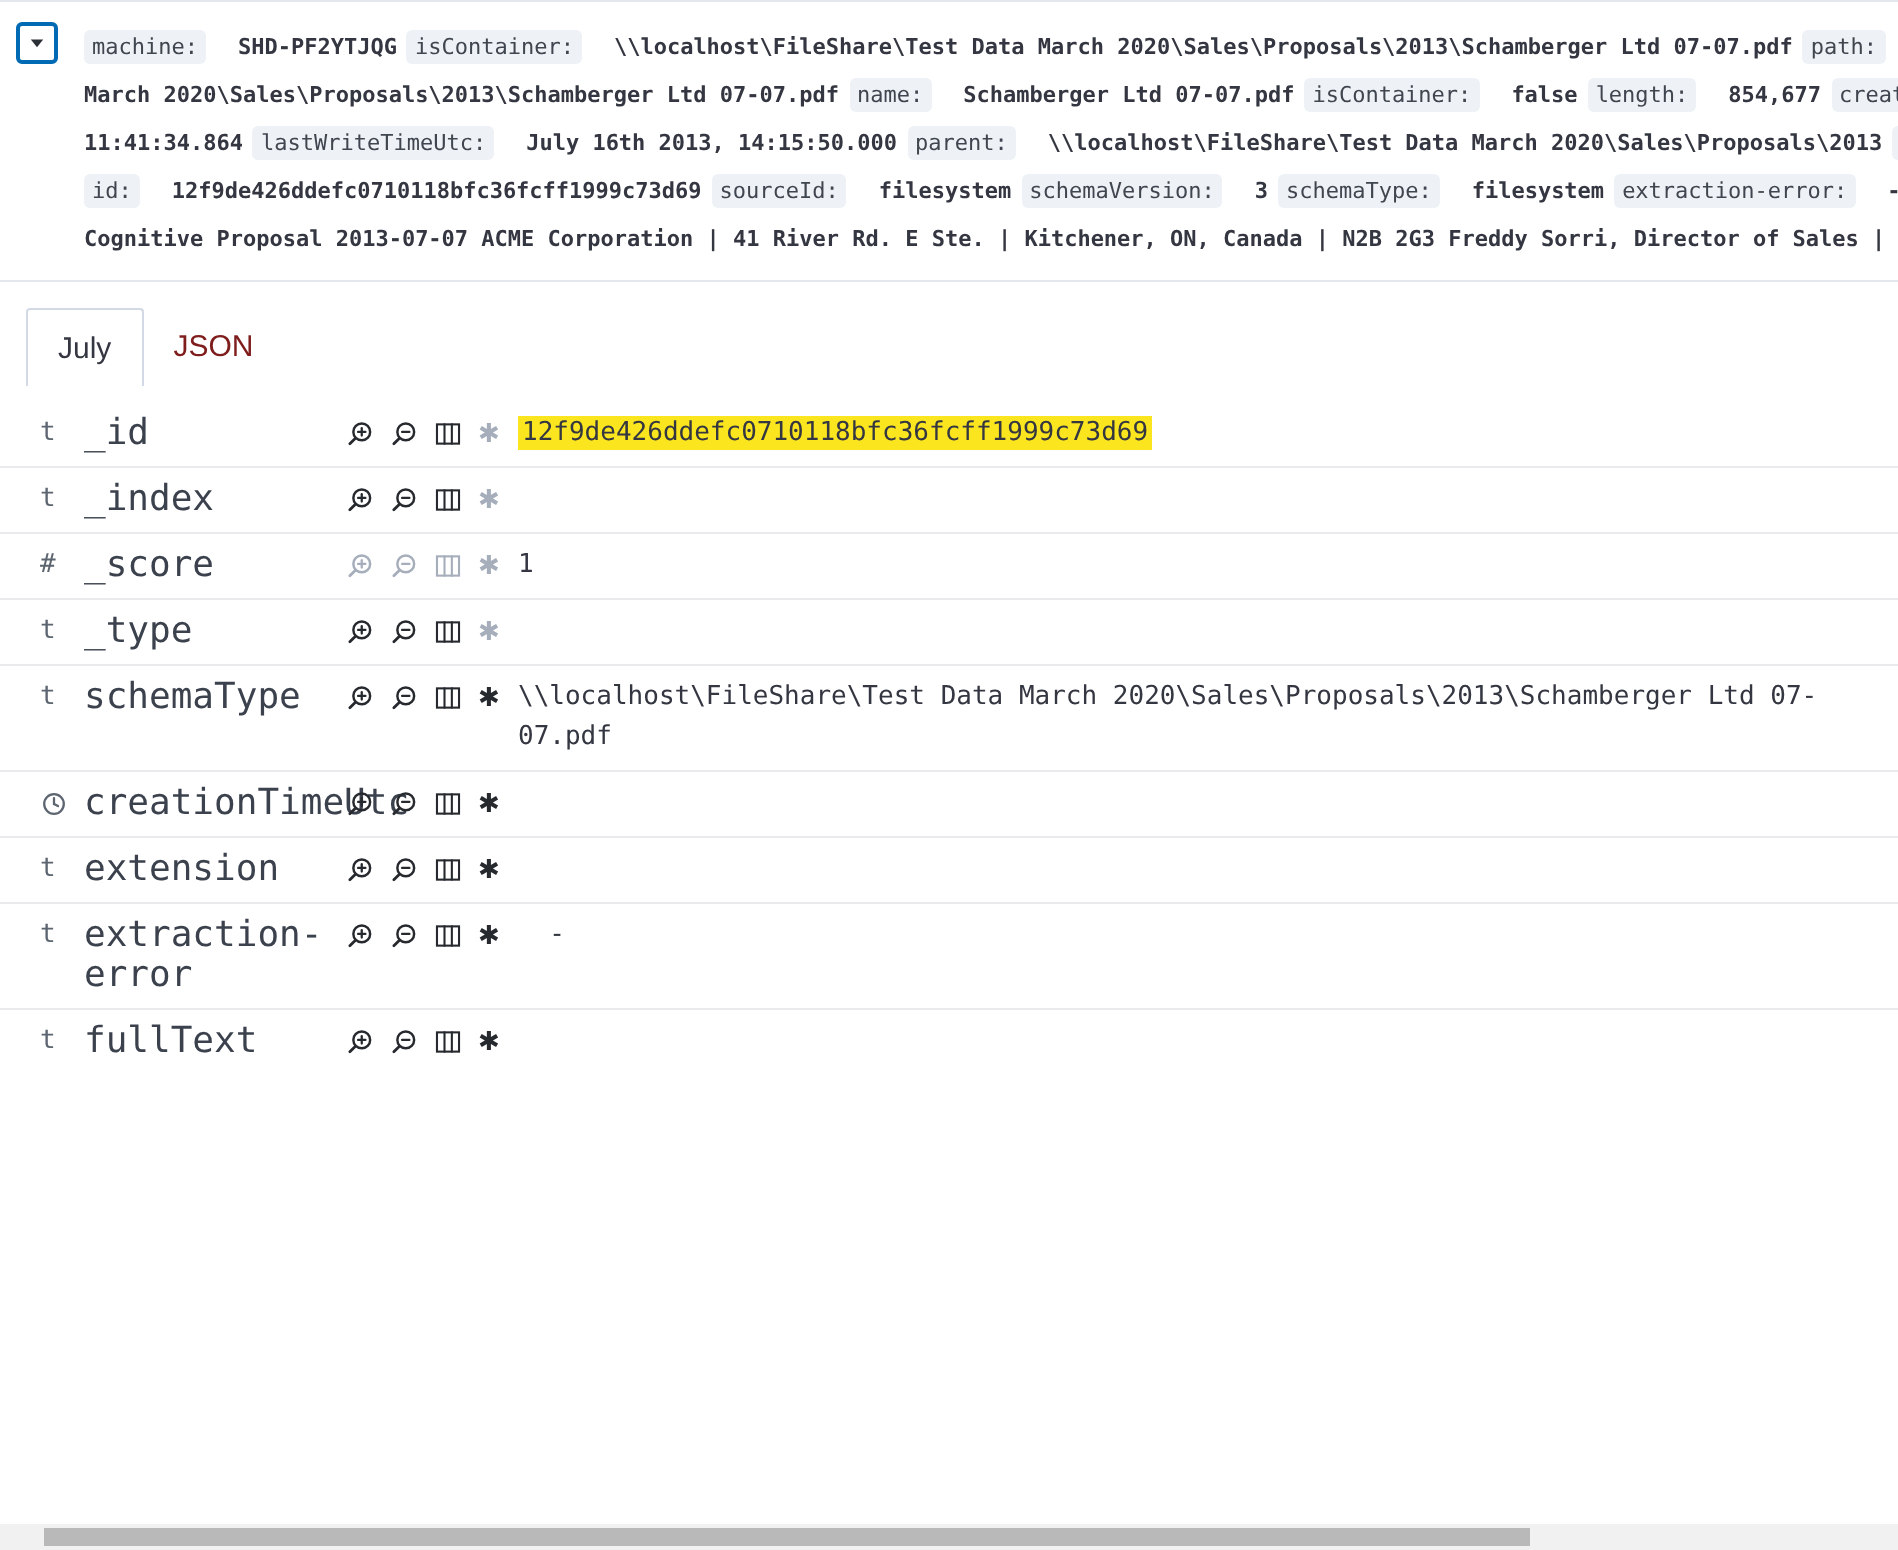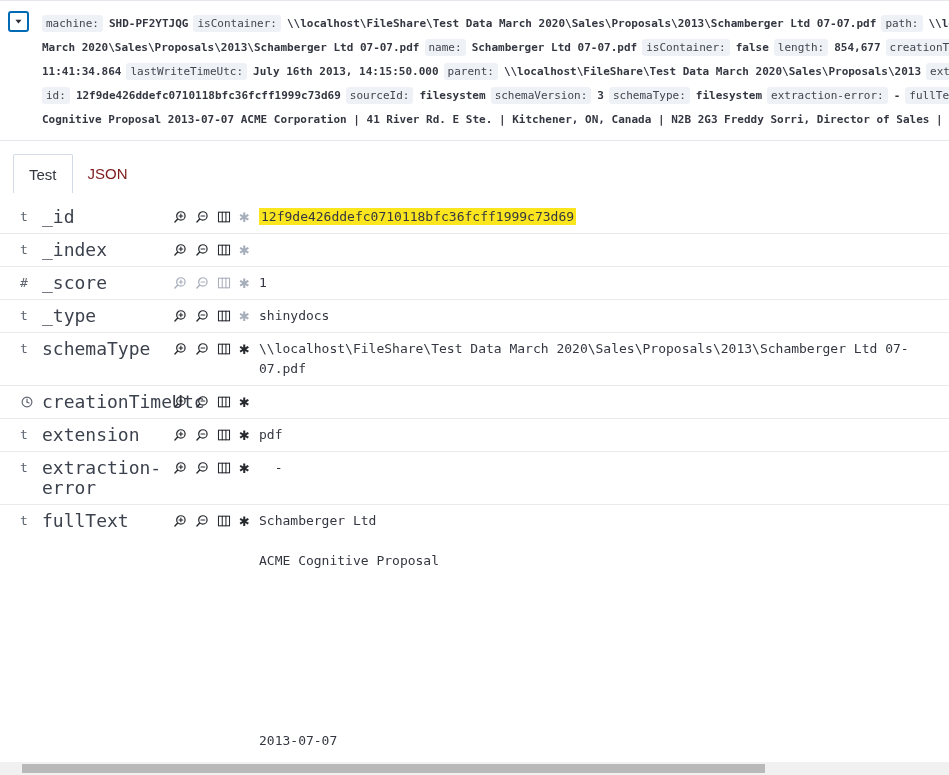--- a/index.html
+++ b/index.html
@@ -8,21 +8,21 @@
 
   
   .doc-summary { position:relative; border-top:1px solid #e4e7ec; border-bottom:1px solid #e4e7ec;
                  padding:11px 0 8px 42px; width:949px; overflow:hidden; }
   .toggle-btn { position:absolute; left:8px; top:10px; width:21px; height:21px;
                 border:2px solid #006bb4; border-radius:3px; background:#fff;
                 display:flex; align-items:center; justify-content:center; cursor:pointer; }
   .toggle-btn svg { display:block; }
   .sline { white-space:nowrap; height:24px; line-height:24px; font-size:11px; overflow:visible; }
   .badge { display:inline-block; background:#eef1f6; border-radius:3px; padding:0 4px;
-           margin-right:6px; color:#40464f; line-height:17px; }
+           margin-right:16px; color:#40464f; line-height:17px; }
   .segtext { margin-right:5px; color:#343741;font-weight:bold; }
 
   
   .tabs { display:flex; margin:13px 0 0 13px; height:39px; align-items:stretch; }
   .tab { font-family:"Liberation Sans",sans-serif; font-size:15px; display:flex; align-items:center;
          padding:0 15px; cursor:pointer; }
   .tab.active { border:1px solid #d3dae6; border-bottom:none; border-radius:2px 2px 0 0;
                 color:#343741; background:#fff; }
   .tab.inactive { color:#7f1d1d; }
 
@@ -60,21 +60,21 @@
   <div>
       <div class="sline"><span class="badge">machine:</span><span class="segtext">SHD-PF2YTJQG</span><span class="badge">isContainer:</span><span class="segtext">\\localhost\FileShare\Test Data March 2020\Sales\Proposals\2013\Schamberger Ltd 07-07.pdf</span><span class="badge">path:</span><span class="segtext">\\localhost\FileShare\Test Data</span></div>
       <div class="sline"><span class="segtext">March 2020\Sales\Proposals\2013\Schamberger Ltd 07-07.pdf</span><span class="badge">name:</span><span class="segtext">Schamberger Ltd 07-07.pdf</span><span class="badge">isContainer:</span><span class="segtext">false</span><span class="badge">length:</span><span class="segtext">854,677</span><span class="badge">creationTimeUtc:</span></div>
       <div class="sline"><span class="segtext">11:41:34.864</span><span class="badge">lastWriteTimeUtc:</span><span class="segtext">July 16th 2013, 14:15:50.000</span><span class="badge">parent:</span><span class="segtext">\\localhost\FileShare\Test Data March 2020\Sales\Proposals\2013</span><span class="badge">extension:</span></div>
       <div class="sline"><span class="badge">id:</span><span class="segtext">12f9de426ddefc0710118bfc36fcff1999c73d69</span><span class="badge">sourceId:</span><span class="segtext">filesystem</span><span class="badge">schemaVersion:</span><span class="segtext">3</span><span class="badge">schemaType:</span><span class="segtext">filesystem</span><span class="badge">extraction-error:</span><span class="segtext">-</span><span class="badge">fullText:</span></div>
       <div class="sline"><span class="segtext">Cognitive Proposal 2013-07-07 ACME Corporation | 41 River Rd. E Ste. | Kitchener, ON, Canada | N2B 2G3 Freddy Sorri, Director of Sales | Phone</span></div>
     </div>
 </div>
 
 <div class="tabs">
-  <div class="tab active">Test</div>
+  <div class="tab active">July</div>
   <div class="tab inactive">JSON</div>
 </div>
 
 <div class="doc-table">
     <div class="doc-row">
       <span class="ftype">t</span>
       <span class="fname">_id</span>
       <span class="ficons">
         <span class="ficon on">
           <svg width="14" height="14" viewBox="0 0 16 16">
@@ -190,21 +190,20 @@
           <svg width="14" height="14" viewBox="0 0 16 16">
             <rect x="1.7" y="2.5" width="12.6" height="11" stroke="currentColor" fill="none" stroke-linecap="round" stroke-width="1.2"></rect>
             <line x1="6" y1="2.5" x2="6" y2="13.5" stroke="currentColor" fill="none" stroke-linecap="round" stroke-width="1.2"></line>
             <line x1="10.2" y1="2.5" x2="10.2" y2="13.5" stroke="currentColor" fill="none" stroke-linecap="round" stroke-width="1.2"></line>
           </svg>
         </span>
         <span class="ficon off">
           <span class="star">✱</span>
         </span>
       </span>
-      <span class="fvalue">shinydocs</span>
     </div>
     <div class="doc-row">
       <span class="ftype">t</span>
       <span class="fname">schemaType</span>
       <span class="ficons">
         <span class="ficon on">
           <svg width="14" height="14" viewBox="0 0 16 16">
             <circle cx="9" cy="6.8" r="4.8" stroke="currentColor" fill="none" stroke-linecap="round" stroke-width="1.4"></circle>
             <line x1="5.4" y1="10.4" x2="2.2" y2="13.6" stroke="currentColor" fill="none" stroke-linecap="round" stroke-width="1.6"></line>
             <line x1="6.9" y1="6.8" x2="11.1" y2="6.8" stroke="currentColor" fill="none" stroke-linecap="round" stroke-width="1.3"></line>
@@ -291,21 +290,20 @@
           <svg width="14" height="14" viewBox="0 0 16 16">
             <rect x="1.7" y="2.5" width="12.6" height="11" stroke="currentColor" fill="none" stroke-linecap="round" stroke-width="1.2"></rect>
             <line x1="6" y1="2.5" x2="6" y2="13.5" stroke="currentColor" fill="none" stroke-linecap="round" stroke-width="1.2"></line>
             <line x1="10.2" y1="2.5" x2="10.2" y2="13.5" stroke="currentColor" fill="none" stroke-linecap="round" stroke-width="1.2"></line>
           </svg>
         </span>
         <span class="ficon on">
           <span class="star">✱</span>
         </span>
       </span>
-      <span class="fvalue">pdf</span>
     </div>
     <div class="doc-row">
       <span class="ftype">t</span>
       <span class="fname">extraction-error</span>
       <span class="ficons">
         <span class="ficon on">
           <svg width="14" height="14" viewBox="0 0 16 16">
             <circle cx="9" cy="6.8" r="4.8" stroke="currentColor" fill="none" stroke-linecap="round" stroke-width="1.4"></circle>
             <line x1="5.4" y1="10.4" x2="2.2" y2="13.6" stroke="currentColor" fill="none" stroke-linecap="round" stroke-width="1.6"></line>
             <line x1="6.9" y1="6.8" x2="11.1" y2="6.8" stroke="currentColor" fill="none" stroke-linecap="round" stroke-width="1.3"></line>
@@ -355,30 +353,18 @@
           <svg width="14" height="14" viewBox="0 0 16 16">
             <rect x="1.7" y="2.5" width="12.6" height="11" stroke="currentColor" fill="none" stroke-linecap="round" stroke-width="1.2"></rect>
             <line x1="6" y1="2.5" x2="6" y2="13.5" stroke="currentColor" fill="none" stroke-linecap="round" stroke-width="1.2"></line>
             <line x1="10.2" y1="2.5" x2="10.2" y2="13.5" stroke="currentColor" fill="none" stroke-linecap="round" stroke-width="1.2"></line>
           </svg>
         </span>
         <span class="ficon on">
           <span class="star">✱</span>
         </span>
       </span>
-      <span class="fvalue">Schamberger Ltd
-
-ACME Cognitive Proposal
-
-
-
-
-
-
-
-
-2013-07-07</span>
     </div>
   </div>
 
 <div class="hscroll">
   <div class="thumb"></div>
 </div>
 
 </body></html>

